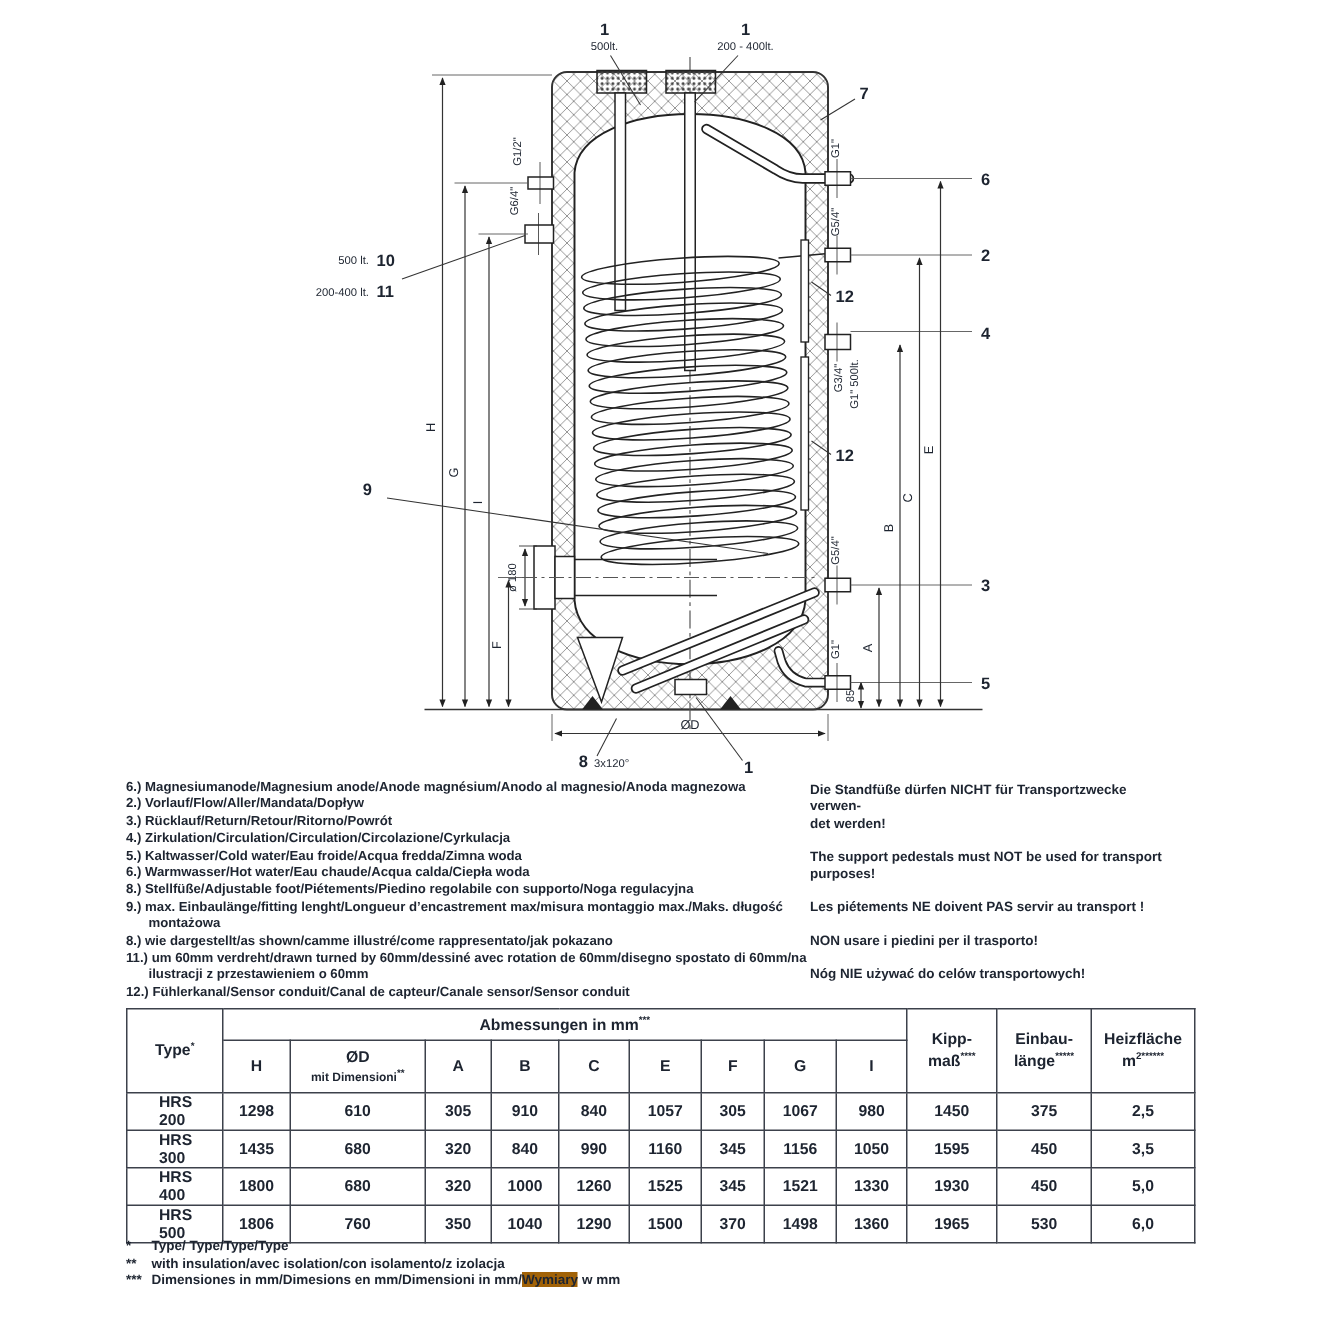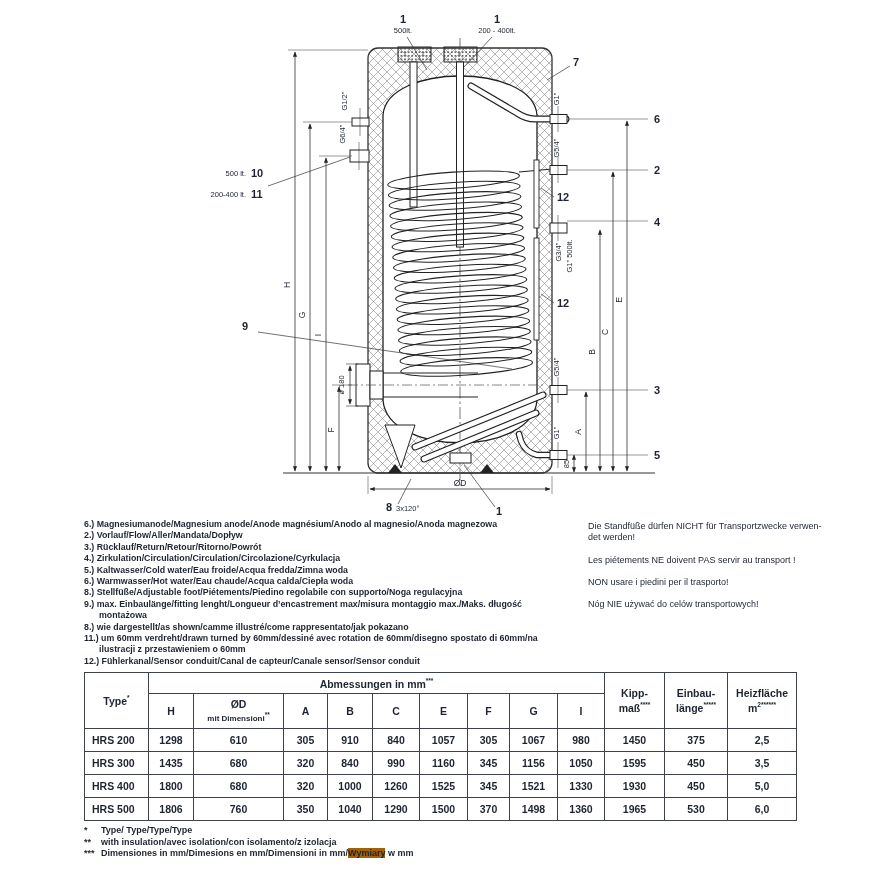--- a/index.html
+++ b/index.html
@@ -10,32 +10,32 @@
   svg text{font-family:"Liberation Sans",sans-serif;fill:#1d2430;}
   .co{font-size:11px;font-weight:600;}
   .sub{font-size:7.5px;}
   .dimlab{font-size:8.5px;}
   .vlab{font-size:7.5px;}
 
   .legend{position:absolute;left:84px;top:519px;width:478px;
           font-size:8.8px;font-weight:700;line-height:11.4px;}
   .legend .item{padding-left:15px;text-indent:-15px;white-space:pre-line;}
 
-  .notes{position:absolute;left:588px;top:521px;width:240px;
-         font-size:9px;font-weight:400;line-height:11.3px;}
+  .notes{position:absolute;left:540px;top:521px;width:240px;
+         font-size:9px;font-weight:700;line-height:11.3px;}
   .notes .note{margin-bottom:11px;white-space:pre-line;}
 
   table.dims{position:absolute;left:84px;top:672px;width:712px;
              border-collapse:collapse;table-layout:fixed;}
   .dims th,.dims td{border:1px solid #3c414b;padding:0;text-align:center;
                     vertical-align:middle;font-weight:700;font-size:10.5px;}
   .dims thead tr.hr1 th{height:20px;}
   .dims thead tr.hr2 th{height:34px;}
   .dims tbody tr{height:23px;}
-  .dims td.type{text-align:left;padding-left:7px;}
+  .dims td.type{text-align:left;padding-left:21px;}
   .dims .h2{display:block;font-size:8px;font-weight:700;line-height:10px;}
   .dims .h1{display:block;line-height:12px;}
   sup.st{font-size:6.5px;vertical-align:super;}
 
   .footnotes{position:absolute;left:84px;top:825px;font-size:9px;
              font-weight:700;line-height:11.6px;}
   .footnotes .fm{display:inline-block;width:17px;vertical-align:top;}
   .hl{background:#a16207;}
 </style>
 </head>
@@ -270,20 +270,22 @@
     <div class="item">9.) max. Einbaulänge/fitting lenght/Longueur d’encastrement max/misura montaggio max./Maks. długość montażowa</div>
     <div class="item">8.) wie dargestellt/as shown/camme illustré/come rappresentato/jak pokazano</div>
     <div class="item">11.) um 60mm verdreht/drawn turned by 60mm/dessiné avec rotation de 60mm/disegno spostato di 60mm/na
 ilustracji z przestawieniem o 60mm</div>
     <div class="item">12.) Fühlerkanal/Sensor conduit/Canal de capteur/Canale sensor/Sensor conduit</div>
   </div>
 
   <div class="notes">
     <div class="note">Die Standfüße dürfen NICHT für Transportzwecke verwen-
 det werden!</div>
+    <div class="note">The support pedestals must NOT be used for transport
+purposes!</div>
     <div class="note">Les piétements NE doivent PAS servir au transport !</div>
     <div class="note">NON usare i piedini per il trasporto!</div>
     <div class="note">Nóg NIE używać do celów transportowych!</div>
   </div>
 
   <table class="dims">
     <colgroup>
       <col style="width:64px">
         <col style="width:45px">
         <col style="width:90px">

